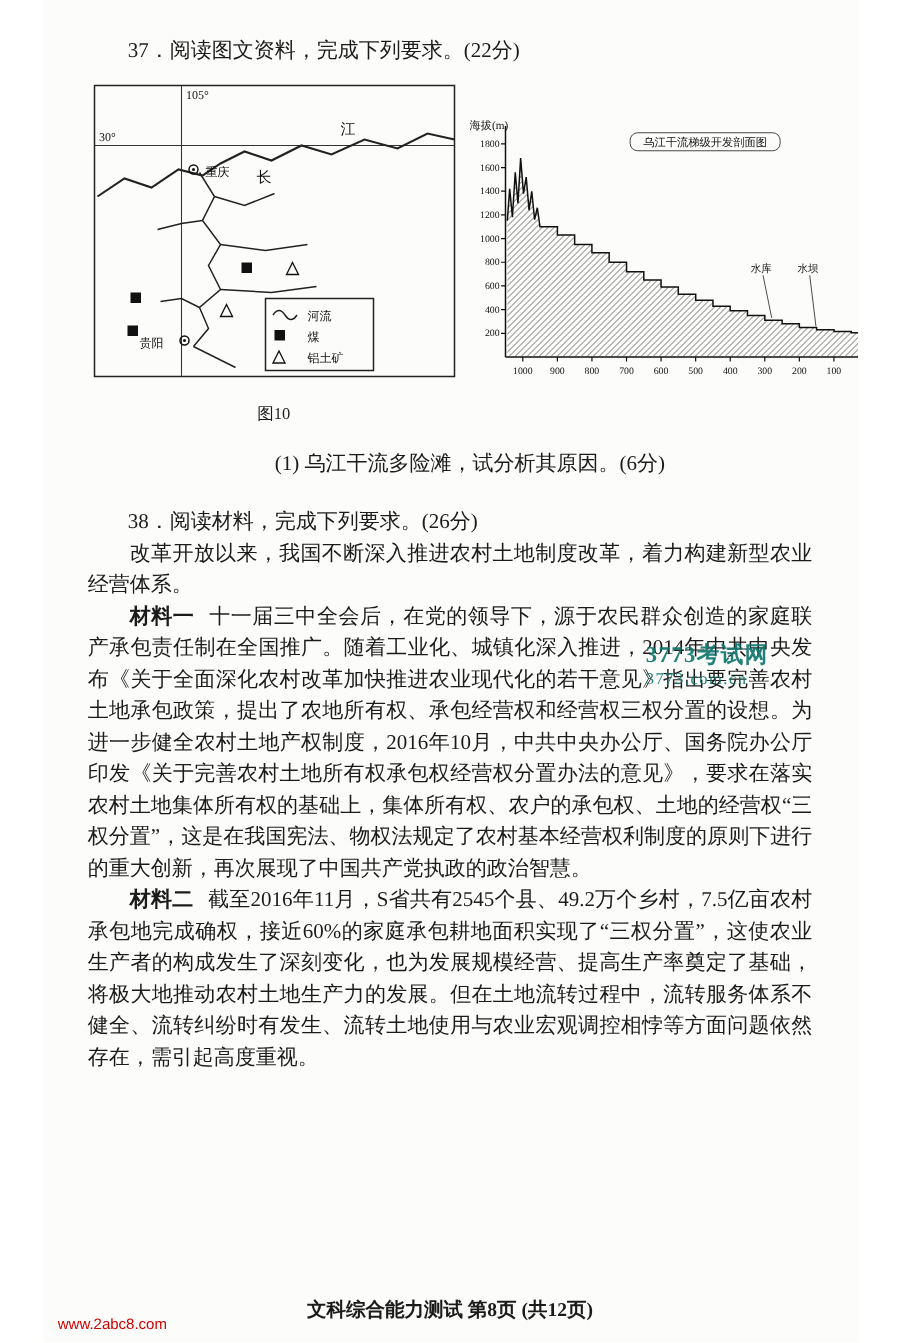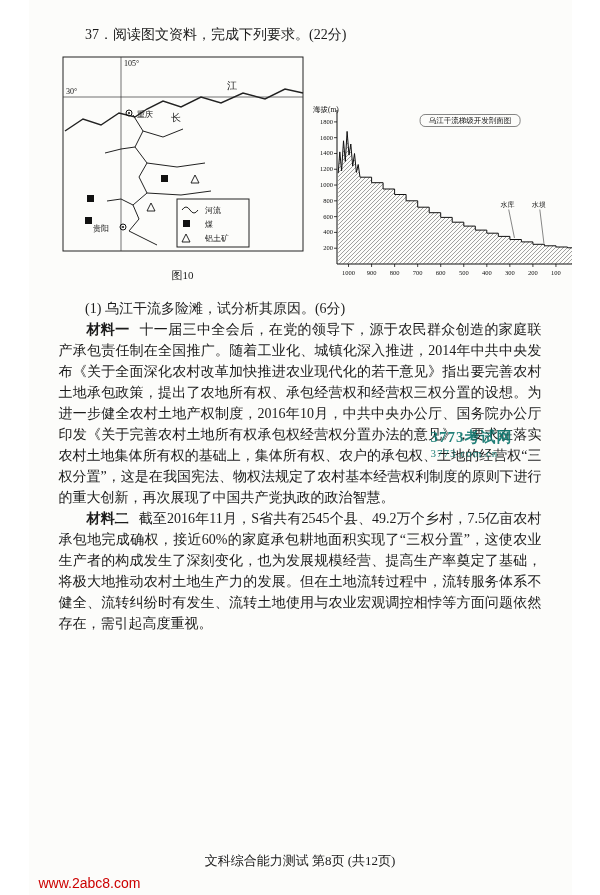--- a/index.html
+++ b/index.html
@@ -11,40 +11,40 @@
     font-family:"Liberation Serif", serif;
     color:#1b1b1b;
     font-size:14px;line-height:21px;
     padding:24px 30px 0 30px;
     box-sizing:border-box;
     overflow:hidden;
   }
   .q-head{margin:0 0 0 1.9em;}
   .para{margin:0;text-align:justify;text-indent:2em;}
   .subq{margin:16px 0 0 1.9em;}
-  .subq.first{margin-top:12px;}
+  .subq.first{margin-top:12px;text-align:center;}
   .q38-head{margin-top:18px;}
   .mlabel{font-weight:bold;margin-right:0.7em;}
-  .fig-row{display:flex;align-items:flex-end;justify-content:space-between;margin:6px 0 4px 0;}
+  .fig-row{display:flex;align-items:center;justify-content:space-between;margin:6px 0 4px 0;}
   .fig{margin:0;padding:0;}
   .caption{text-align:center;font-size:11px;margin-top:2px;}
   
   .mframe{fill:none;stroke:#222;stroke-width:1;}
   .mthin{stroke:#333;stroke-width:0.7;}
   .mt{font-size:8px;fill:#111;}
   .mt.big{font-size:10px;}
   .mriver{fill:none;stroke:#222;stroke-width:1;}
   .mriver.wide{stroke-width:1.4;}
   .mcity{fill:none;stroke:#111;stroke-width:1;}
   .mdot{fill:#111;}
   .msq{fill:#111;}
   .mtri{fill:none;stroke:#111;stroke-width:0.9;}
   
-  .footer{position:absolute;left:0;right:0;bottom:24px;text-align:center;font-weight:normal;font-size:13px;}
-  .red-link{position:absolute;left:10px;bottom:1px;color:#cc0000;font-size:14px;font-family:"Liberation Sans",sans-serif;margin-top:16px;}
+  .footer{position:absolute;left:0;right:0;bottom:12px;text-align:center;font-weight:bold;font-size:13px;}
+  .red-link{position:absolute;left:10px;bottom:1px;color:#cc0000;font-size:10px;font-family:"Liberation Sans",sans-serif;margin-top:16px;}
   .wm{position:absolute;left:402px;top:428px;color:#0f766e;opacity:0.92;line-height:1.25;font-family:Liberation Serif, serif;}
   .wm .l1{font-size:15px;font-weight:bold;letter-spacing:1px;}
   .wm .l2{font-size:11px;letter-spacing:1px;margin-left:0;}
 </style>
 </head>
 <body>
 
 <div class="page">
 
   <p class="q-head">37．阅读图文资料，完成下列要求。(22分)</p>
@@ -149,20 +149,22 @@
           <line x1="201.7047619047619" y1="105.52631578947368" x2="207.46666666666664" y2="133.94736842105263" stroke="#111" stroke-width="0.5"></line>
           <text x="231.66666666666669" y="103.15789473684211" text-anchor="middle" font-size="7" fill="#111">水坝</text>
           <line x1="232.81904761904764" y1="105.52631578947368" x2="236.96761904761905" y2="139.47368421052633" stroke="#111" stroke-width="0.5"></line>
         </svg>
     </figure>
 
   </div>
 
   <p class="subq first">(1) 乌江干流多险滩，试分析其原因。(6分)</p>
 
+  <p class="q-head q38-head">38．阅读材料，完成下列要求。(26分)</p>
+  <p class="para">改革开放以来，我国不断深入推进农村土地制度改革，着力构建新型农业经营体系。</p>
   <p class="para"><b class="mlabel">材料一</b><span>十一届三中全会后，在党的领导下，源于农民群众创造的家庭联产承包责任制在全国推广。随着工业化、城镇化深入推进，2014年中共中央发布《关于全面深化农村改革加快推进农业现代化的若干意见》指出要完善农村土地承包政策，提出了农地所有权、承包经营权和经营权三权分置的设想。为进一步健全农村土地产权制度，2016年10月，中共中央办公厅、国务院办公厅印发《关于完善农村土地所有权承包权经营权分置办法的意见》，要求在落实农村土地集体所有权的基础上，集体所有权、农户的承包权、土地的经营权“三权分置”，这是在我国宪法、物权法规定了农村基本经营权利制度的原则下进行的重大创新，再次展现了中国共产党执政的政治智慧。</span></p>
   <p class="para"><b class="mlabel">材料二</b><span>截至2016年11月，S省共有2545个县、49.2万个乡村，7.5亿亩农村承包地完成确权，接近60%的家庭承包耕地面积实现了“三权分置”，这使农业生产者的构成发生了深刻变化，也为发展规模经营、提高生产率奠定了基础，将极大地推动农村土地生产力的发展。但在土地流转过程中，流转服务体系不健全、流转纠纷时有发生、流转土地使用与农业宏观调控相悖等方面问题依然存在，需引起高度重视。</span></p>
 
   <div class="wm">
     <div class="l1">3773考试网</div>
     <div class="l2">3773.com.cn</div>
   </div>
 
   <div class="footer">文科综合能力测试 第8页 (共12页)</div>
   <div class="red-link">www.2abc8.com</div>

